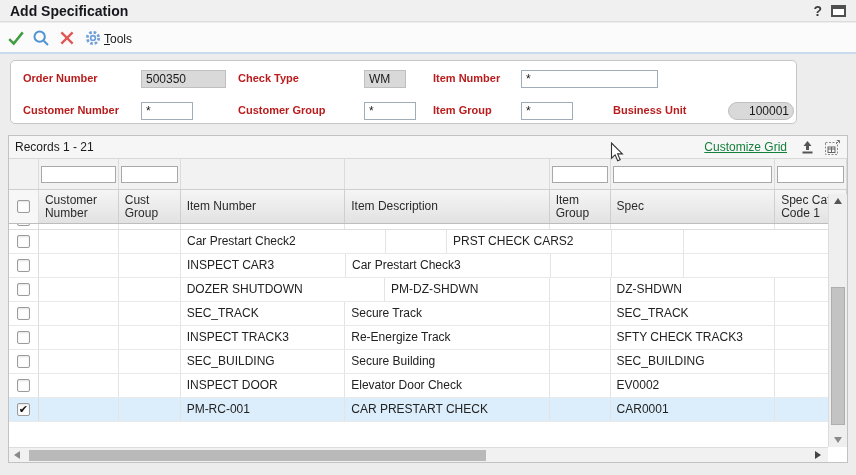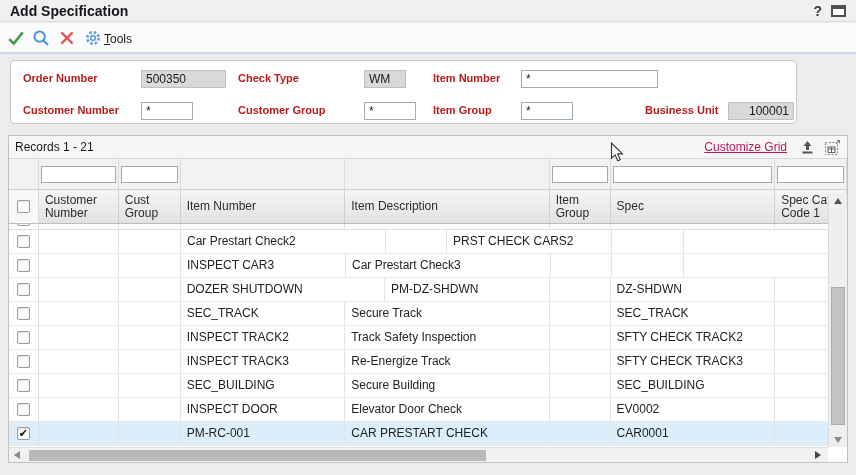--- a/index.html
+++ b/index.html
@@ -33,21 +33,21 @@
   .f-input.disabled { background:#d9d9d9; border-color:#bfbfbf; }
   .ta-r { text-align:right; }
   .r1 { top:9px; } .r1l { top:11px; } .r2 { top:41px; } .r2l { top:43px; }
   
   .grid-panel { position:absolute; left:8px; top:135px; width:840px; height:328px;
     background:#fff; border:1px solid #c2c2c2; }
   .records-bar { position:relative; height:23px; background:#f6f6f6; border-bottom:1px solid #d8d8d8;
     display:flex; align-items:center; padding:0 6px; }
   .records-label { font-size:12px; color:#1a1a1a; }
   .records-right { margin-left:auto; display:flex; align-items:center; gap:8px; }
-  .customize-link { font-size:12px; color:#be185d; text-decoration:underline; cursor:pointer; margin-right:4px; }
+  .customize-link { font-size:12px; color:#15803d; text-decoration:underline; cursor:pointer; margin-right:4px; }
   .icon16 { width:17px; height:17px; cursor:pointer; }
   .filter-row { display:flex; height:31px; background:#f2f2f2; border-bottom:1px solid #cfcfcf; }
   .filter-cell { border-right:1px solid #dbdbdb; height:100%; display:flex; align-items:center; padding:0 2px; }
   .filter-input { height:17px; width:100%; border:1px solid #a8a8a8; background:#fff;
     font-size:12px; font-family:"Liberation Sans",sans-serif; padding:0 2px; }
   .header-row { display:flex; height:34px; background:linear-gradient(#f5f5f5,#e2e2e2);
     border-bottom:1px solid #bdbdbd; }
   .header-cell { border-right:1px solid #cfcfcf; font-size:12px; line-height:13px; color:#2b2b2b;
     padding:4px 6px; display:flex; align-items:center; overflow:hidden; cursor:pointer; }
   .grid-body { position:relative; height:223px; overflow:hidden; background:#fff; }
@@ -115,22 +115,22 @@
   <span class="f-input disabled r1" style="left:353px; width:42px; line-height:16px;">WM</span>
   <span class="f-label r1l" style="left:422px">Item Number</span>
   <input class="f-input r1" style="left: 510px; width: 137px;" value="*">
 
   <span class="f-label r2l" style="left:12px">Customer Number</span>
   <input class="f-input r2" style="left: 130px; width: 52px;" value="*">
   <span class="f-label r2l" style="left:227px">Customer Group</span>
   <input class="f-input r2" style="left: 353px; width: 52px;" value="*">
   <span class="f-label r2l" style="left:422px">Item Group</span>
   <input class="f-input r2" style="left: 510px; width: 52px;" value="*">
-  <span class="f-label r2l" style="left:634px">Business Unit</span>
-  <span class="f-input disabled ta-r r2" style="left:717px; width:66px; line-height:16px;">100001</span>
+  <span class="f-label r2l" style="left:602px">Business Unit</span>
+  <span class="f-input disabled ta-r r2" style="left:717px; width:66px; line-height:16px;border-radius:9px;">100001</span>
 </div>
 
 <div class="grid-panel">
   <div class="records-bar">
     <span class="records-label">Records 1 - 21</span>
     <span class="records-right">
       <span class="customize-link">Customize Grid</span>
       <svg class="icon16" viewBox="0 0 17 17">
         <path d="M8.5 2 L12.5 7 H10 V11 H7 V7 H4.5 Z" fill="#555"></path>
         <rect x="3.5" y="12.5" width="10" height="2" fill="#555"></rect>
@@ -249,32 +249,20 @@
         <div class="gc" style="width: 61px;"></div>
         <div class="gc" style="width: 165px;">SEC_TRACK</div>
         <div class="gc" style="width: 72px;"></div>
       </div>
       <div class="grid-row">
         <div class="cbcell" style="width: 30px;">
           <span class="cbx"></span>
         </div>
         <div class="gc" style="width: 80px;"></div>
         <div class="gc" style="width: 62px;"></div>
-        <div class="gc" style="width: 165px;">INSPECT TRACK2</div>
-        <div class="gc" style="width: 205px;">Track Safety Inspection</div>
-        <div class="gc" style="width: 61px;"></div>
-        <div class="gc" style="width: 165px;">SFTY CHECK TRACK2</div>
-        <div class="gc" style="width: 72px;"></div>
-      </div>
-      <div class="grid-row">
-        <div class="cbcell" style="width: 30px;">
-          <span class="cbx"></span>
-        </div>
-        <div class="gc" style="width: 80px;"></div>
-        <div class="gc" style="width: 62px;"></div>
         <div class="gc" style="width: 165px;">INSPECT TRACK3</div>
         <div class="gc" style="width: 205px;">Re-Energize Track</div>
         <div class="gc" style="width: 61px;"></div>
         <div class="gc" style="width: 165px;">SFTY CHECK TRACK3</div>
         <div class="gc" style="width: 72px;"></div>
       </div>
       <div class="grid-row">
         <div class="cbcell" style="width: 30px;">
           <span class="cbx"></span>
         </div>

